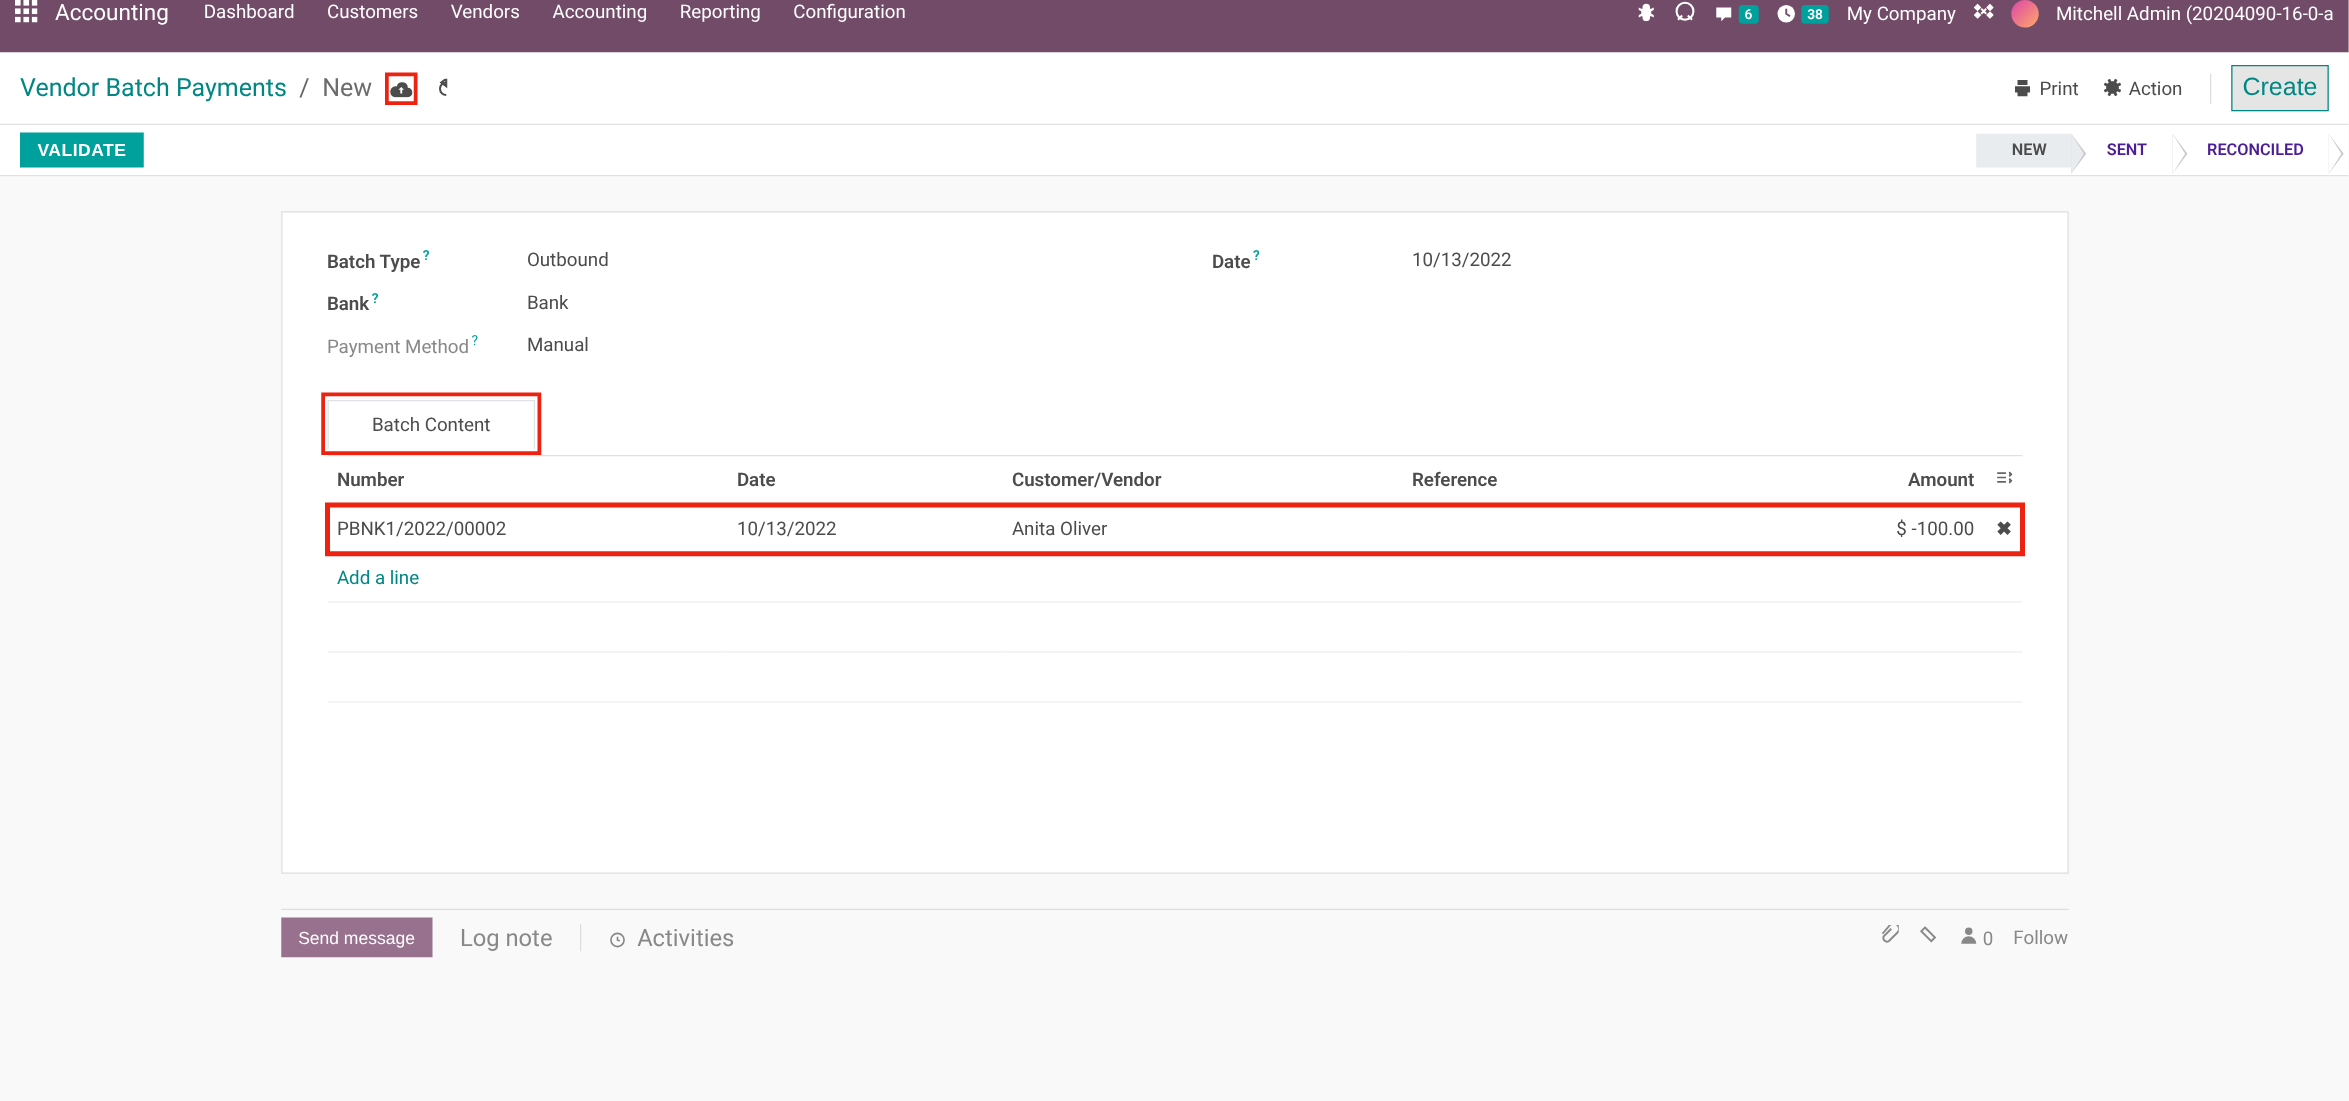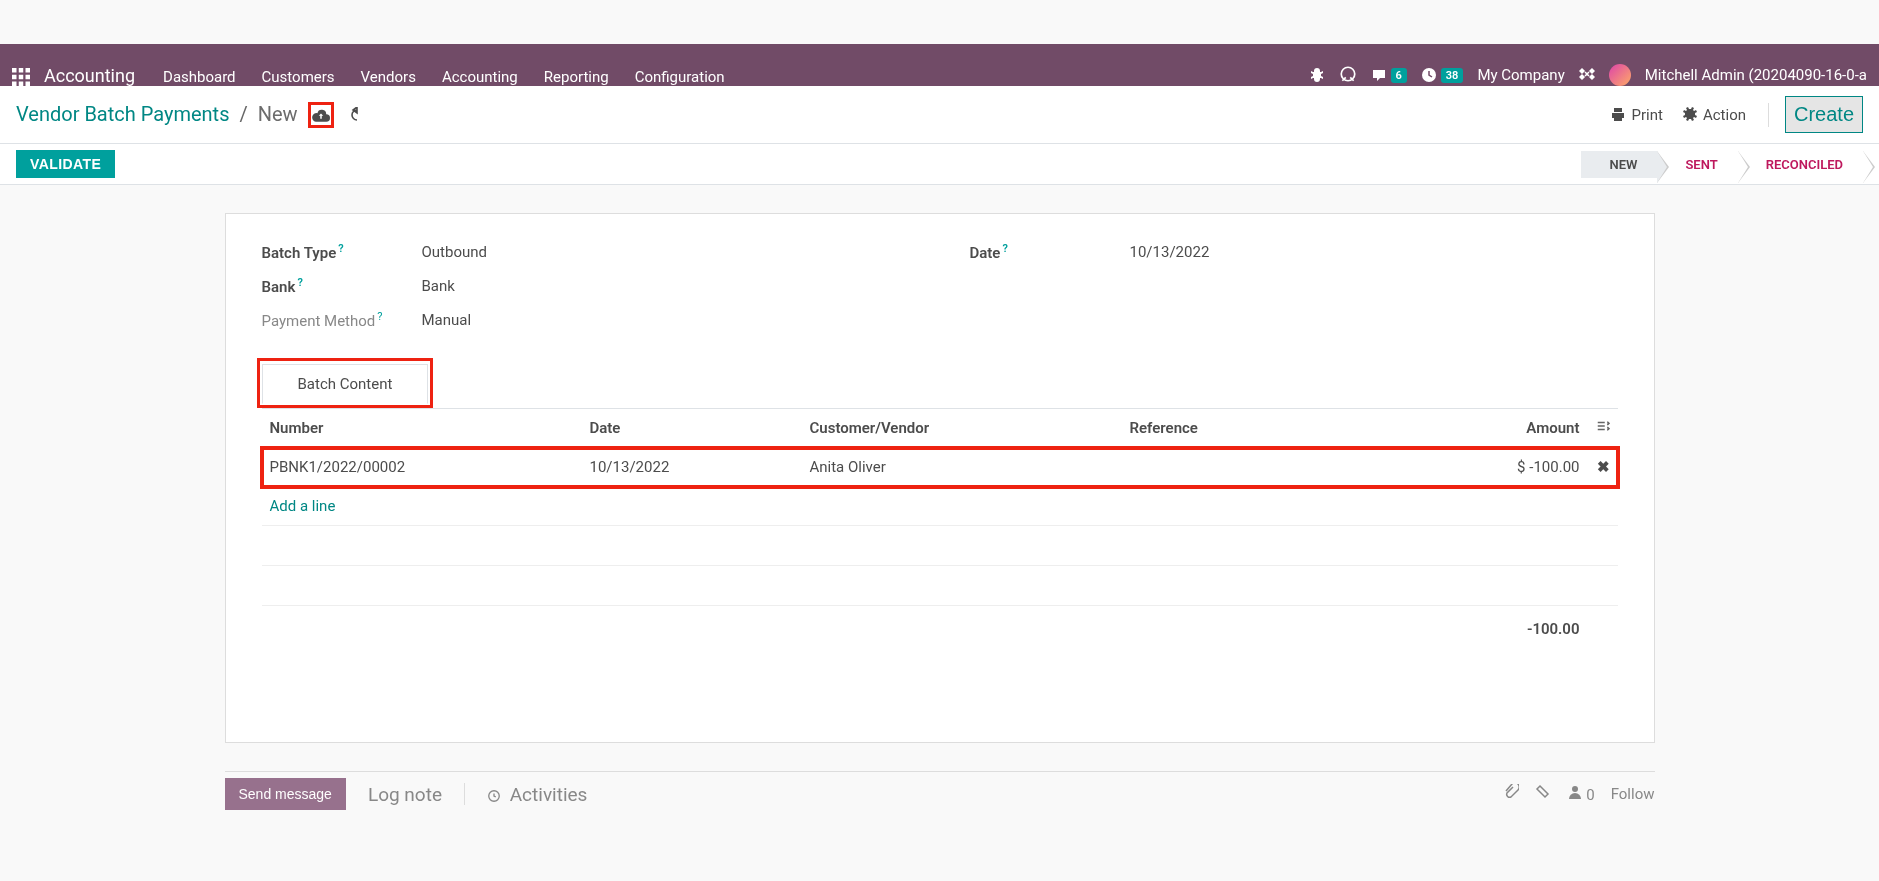--- a/index.html
+++ b/index.html
@@ -1,19 +1,19 @@
 <!DOCTYPE html>
 <html><head>
 <meta charset="utf-8">
 <style>
 * { box-sizing: border-box; margin: 0; padding: 0; }
 body { font-family: -apple-system, BlinkMacSystemFont, "Segoe UI", Roboto, sans-serif; font-size: 14px; color: #4c4c4c; background: #f9f9f9; }
 
 
-.navbar { background: #714b67; height: 42px; display: flex; align-items: flex-end; padding: 0 12px; color: #fff; margin-top: 44px; }
+.navbar { background: #714b67; height: 42px; display: flex; align-items: flex-start; padding: 0 12px; color: #fff; }
 .navbar .apps-icon { width: 18px; height: 18px; margin-right: 14px; cursor: pointer; }
 .navbar .app-name { font-size: 18px; font-weight: 400; margin-right: 28px; }
 .navbar .menu { display: flex; gap: 26px; flex: 1; }
 .navbar .menu a { color: #fff; text-decoration: none; font-size: 15px; }
 .navbar .right { display: flex; align-items: center; gap: 14px; }
 .navbar .badge-wrap { position: relative; display: flex; align-items: center; gap: 4px; }
 .navbar .badge { background: #00a09d; color: #fff; font-size: 11px; font-weight: 600; padding: 1px 5px; border-radius: 3px; }
 .navbar .avatar { width: 22px; height: 22px; border-radius: 50%; background: linear-gradient(135deg,#d4a,#fa6); }
 .navbar svg { fill: #fff; }
 
@@ -26,21 +26,21 @@
 .highlight-red { border: 3px solid #e21; }
 .controlbar .spacer { flex: 1; }
 .print-action { display: flex; align-items: center; gap: 6px; margin-right: 18px; color: #4c4c4c; cursor: pointer; font-size: 15px; }
 .btn-create { background: #e5e5e5; border: 1px solid #008784; color: #008784; padding: 6px 8px; font-size: 20px; cursor: pointer; margin-left: 12px; }
 
 
 .statusrow { background: #fff; border-bottom: 1px solid #dee2e6; display: flex; align-items: center; padding: 6px 16px; }
 .btn-validate { background: #00a09d; color: #fff; border: none; padding: 6px 14px; font-size: 14px; font-weight: 600; letter-spacing: 0.4px; cursor: pointer; }
 .statusrow .spacer { flex: 1; }
 .status-arrows { display: flex; }
-.status-step { position: relative; padding: 6px 20px 6px 28px; font-size: 13px; font-weight: 600; color: #be185d; background:#fff; }
+.status-step { position: relative; padding: 6px 20px 6px 28px; font-size: 13px; font-weight: 600; color: #4c1d95; background:#fff; }
 .status-step.active { background: #e9ecef; color: #4c4c4c; }
 .status-step::after { content:""; position:absolute; right:-10px; top:0; bottom:0; width:0; height:0; border-top:16px solid transparent; border-bottom:16px solid transparent; border-left:10px solid #fff; z-index:2; }
 .status-step.active::after { border-left-color: #e9ecef; }
 .status-step::before { content:""; position:absolute; right:-12px; top:0; bottom:0; width:0; height:0; border-top:16px solid transparent; border-bottom:16px solid transparent; border-left:12px solid #ccc; z-index:1; }
 
 
 .sheet-wrap { padding: 28px 0; display: flex; justify-content: center; }
 .sheet { background: #fff; border: 1px solid #ddd; width: 1430px; min-height: 530px; padding: 28px 36px 28px 36px; }
 .form-grid { display: grid; grid-template-columns: 1fr 1fr; column-gap: 60px; margin-bottom: 16px; }
 .form-row { display: flex; align-items: center; margin-bottom: 14px; }
@@ -232,28 +232,20 @@
         </tr>
         <tr>
           <td colspan="6"><span class="add-line">Add a line</span></td>
         </tr>
         <tr class="empty">
             <td colspan="6"></td>
           </tr>
         <tr class="empty">
             <td colspan="6"></td>
           </tr>
-        <tr class="total-row">
-          <td></td>
-            <td></td>
-            <td></td>
-            <td></td>
-          <td class="right">-100.00</td>
-          <td></td>
-        </tr>
       </tbody>
     </table>
   </div>
 </div>
 
 <div class="chatter">
   <button class="btn-send">Send message</button>
   <span class="txt">Log note</span>
   <span class="divider"></span>
   <span class="txt">

